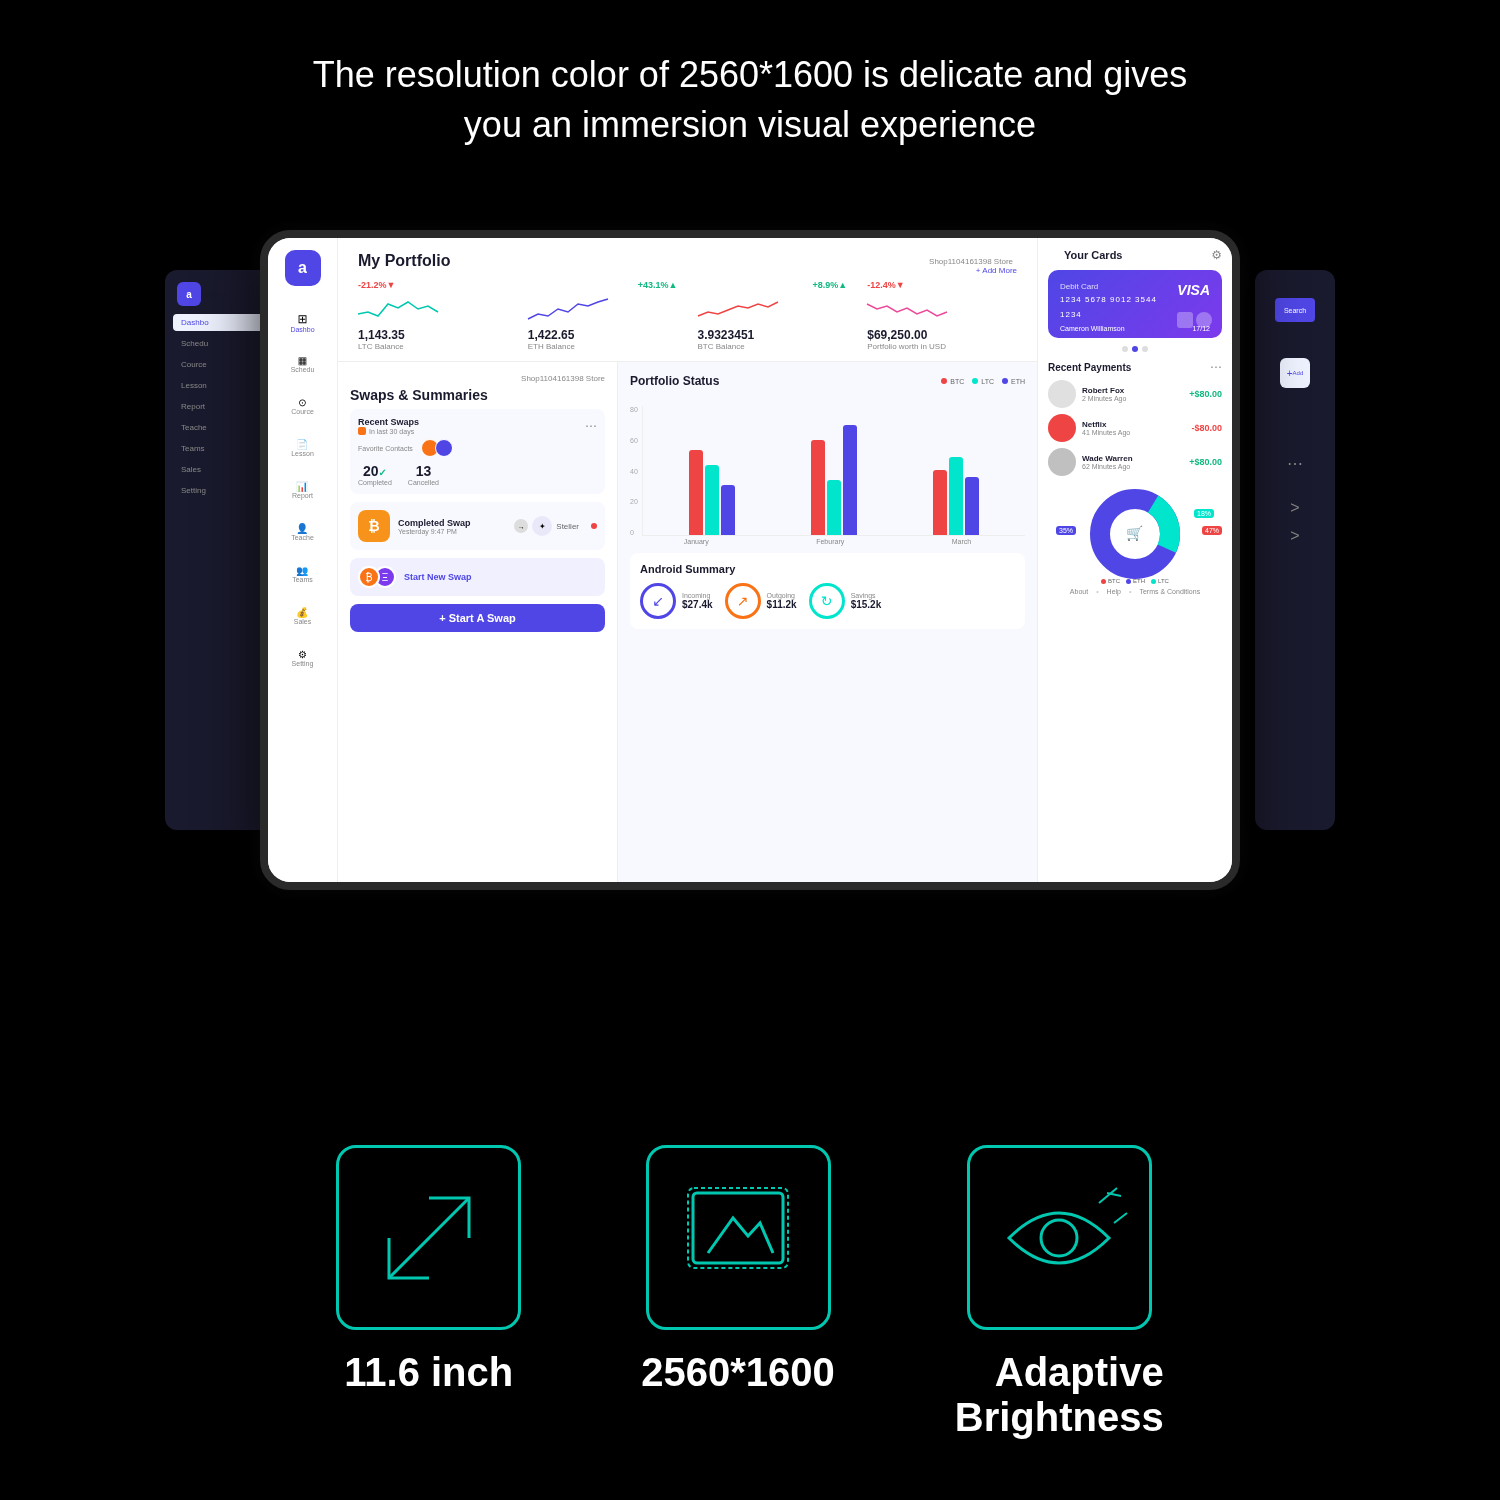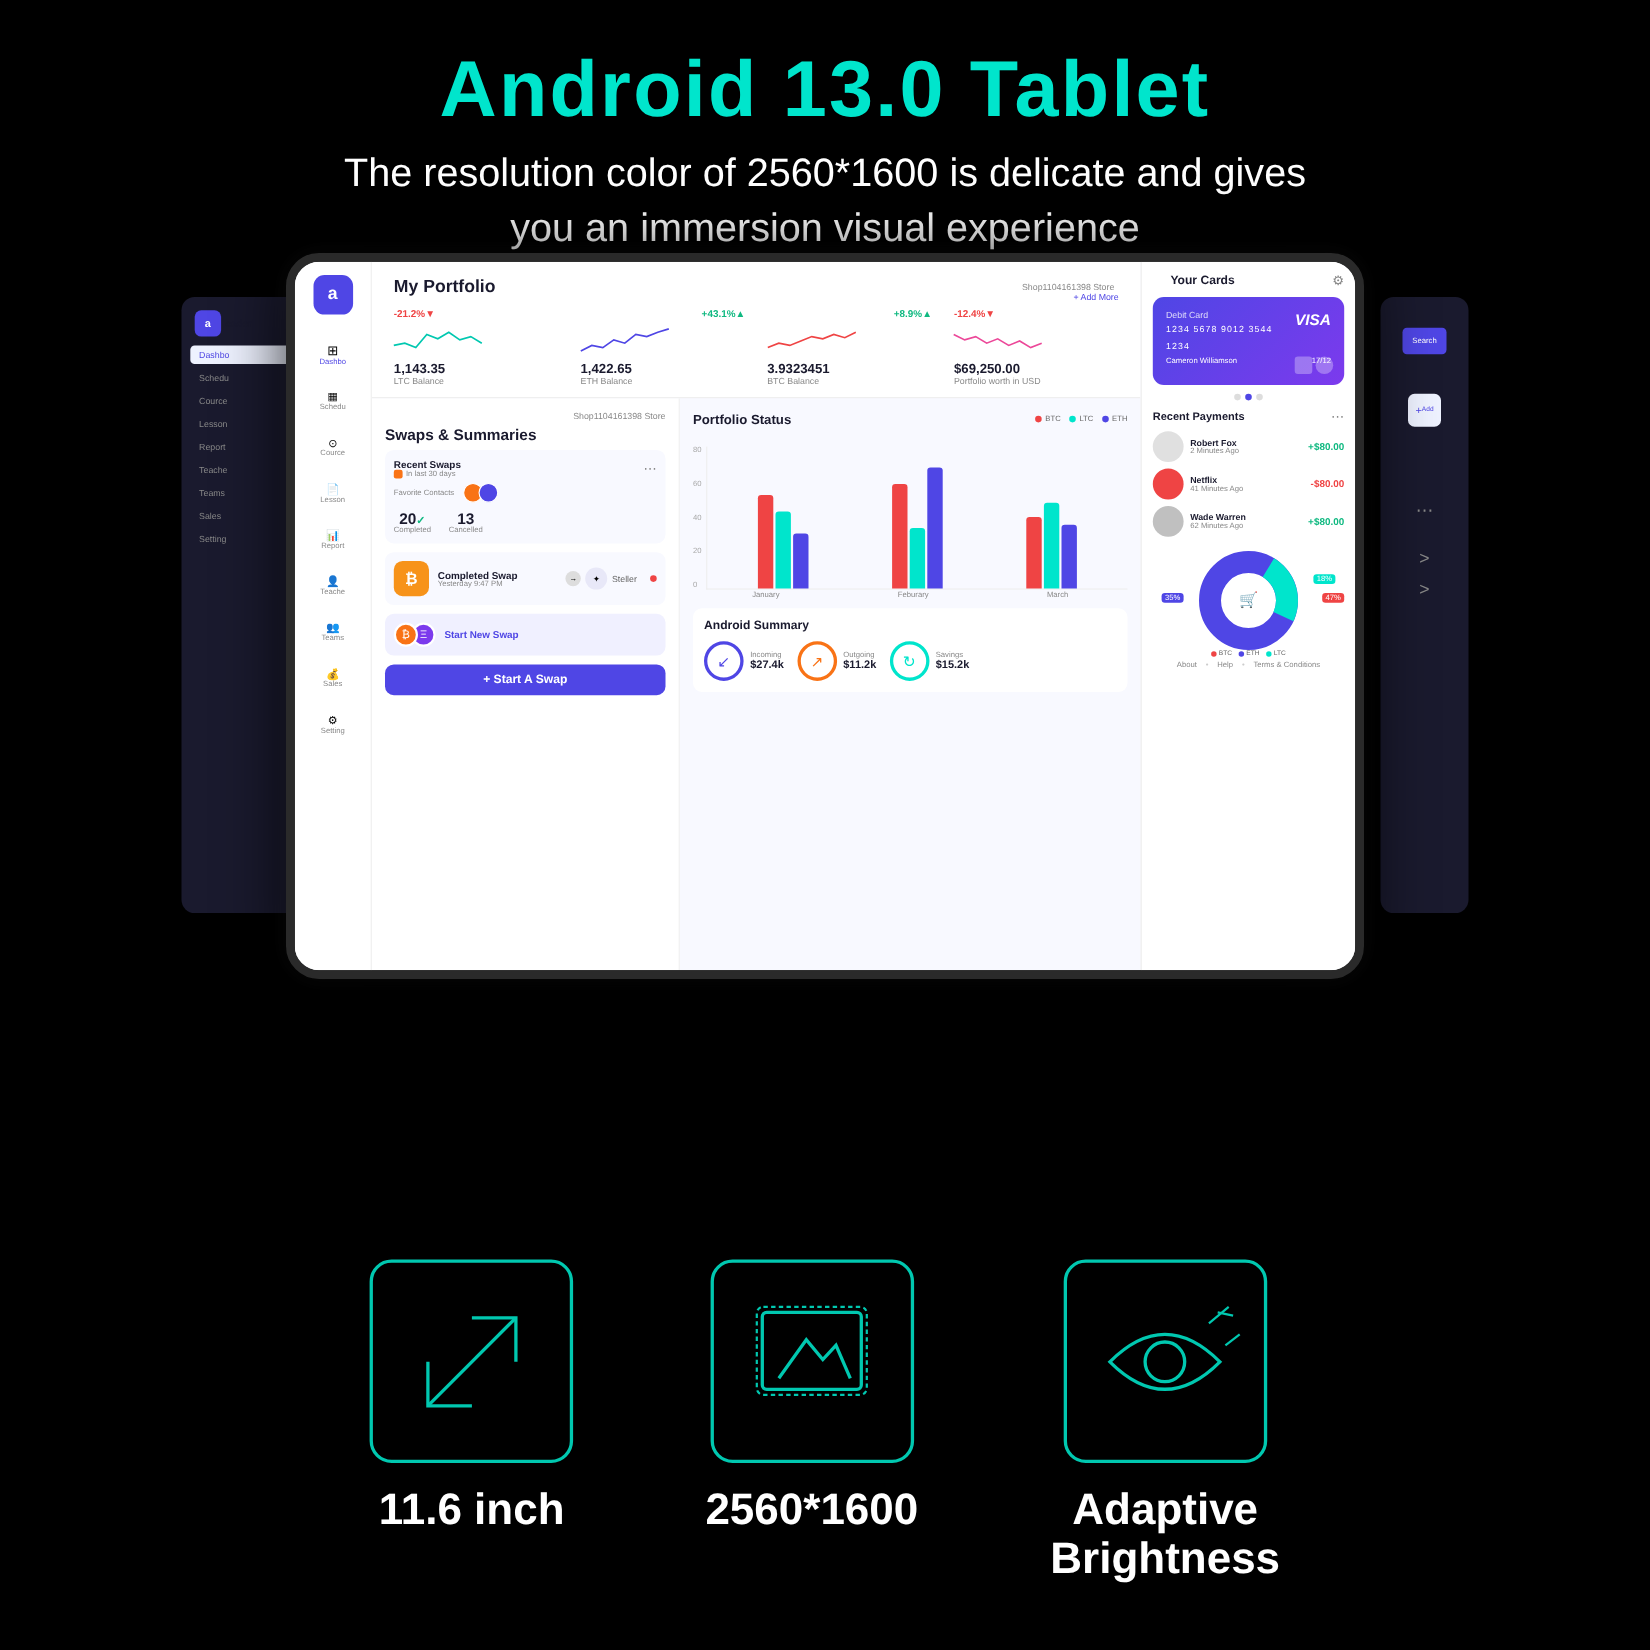--- a/index.html
+++ b/index.html
@@ -358,21 +358,21 @@
     }
     .rp-title { font-size: 11px; font-weight: 700; color: #1a1a2e; margin-left: 16px; }
 
     
     .credit-card {
       background: linear-gradient(135deg, #4f46e5, #7c3aed);
       border-radius: 10px;
       padding: 12px;
       color: #fff;
       margin-bottom: 8px;
-      height: 80px;
+      height: 68px;
       position: relative;
     }
     .cc-type { font-size: 8px; color: rgba(255,255,255,0.8); margin-bottom: 4px; }
     .cc-visa {
       position: absolute;
       top: 12px;
       right: 12px;
       font-size: 14px;
       font-weight: 900;
       font-style: italic;
@@ -498,21 +498,20 @@
       margin-top: 4px;
     }
     .footer-link { font-size: 7px; color: #888; cursor: pointer; }
 
     .sidebar-nav { display: flex; flex-direction: column; gap: 2px; padding: 0 4px; }
   </style>
 </head>
 <body>
 
 <div class="header-section">
-  <div class="main-title">Android 13.0 Tablet</div>
   <div class="sub-title">
     <span>The resolution color of 2560*1600 is delicate and gives</span><br>
     <span>you an immersion visual experience</span>
   </div>
 </div>
 
 <div class="tablet-outer">
 
   <div class="side-panel-left">
     <div style="padding:8px; display:flex; flex-direction:column; gap:4px;">
@@ -936,16 +935,16 @@
       <svg width="140" height="120" viewBox="0 0 140 120">
 
         <path d="M 20 60 Q 70 10 120 60 Q 70 110 20 60 Z" fill="none" stroke="#00c8b0" stroke-width="3"></path>
         <circle cx="70" cy="60" r="18" fill="none" stroke="#00c8b0" stroke-width="3"></circle>
 
         <line x1="110" y1="25" x2="128" y2="10" stroke="#00c8b0" stroke-width="2"></line>
         <line x1="125" y1="45" x2="138" y2="35" stroke="#00c8b0" stroke-width="2"></line>
         <line x1="118" y1="15" x2="132" y2="18" stroke="#00c8b0" stroke-width="2"></line>
       </svg>
     </div>
-    <div class="feature-label" style="white-space:pre-line;">Adaptive
+    <div class="feature-label" style="white-space:pre-line;text-align:right;">Adaptive
 Brightness</div>
   </div>
 </div>
 
 </body></html>

